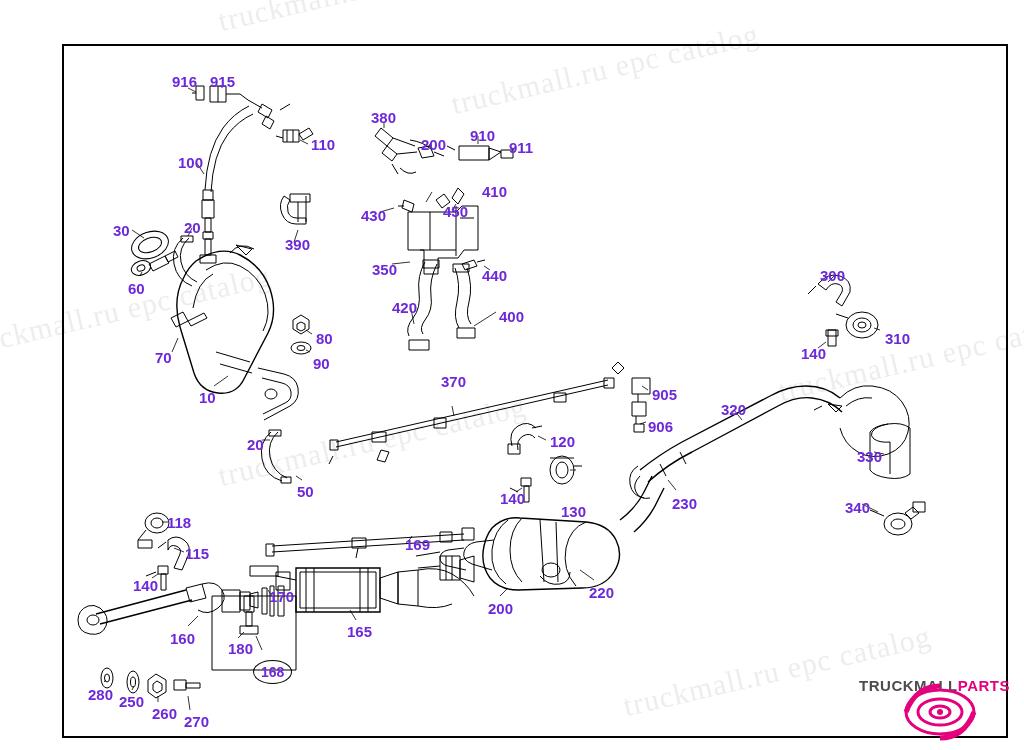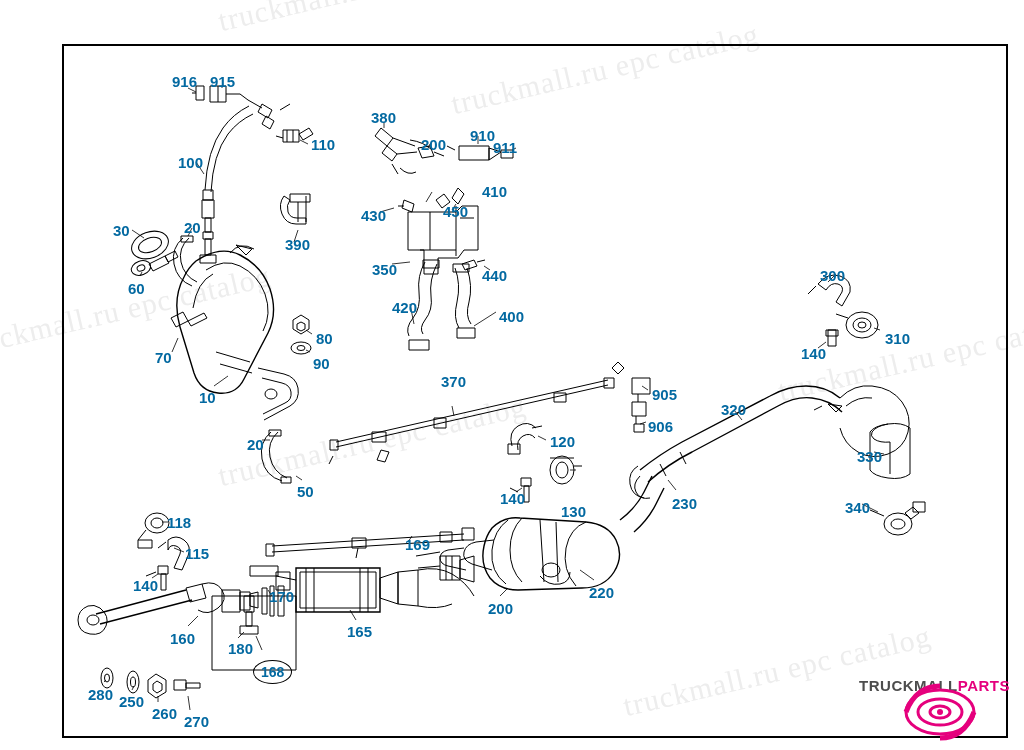--- a/index.html
+++ b/index.html
@@ -36,21 +36,21 @@
     height: 694px;
     border: 2px solid #000;
     box-sizing: border-box;
   }
   
   .lab {
     position: absolute;
     font-family: "Liberation Sans", sans-serif;
     font-size: 15px;
     font-weight: 700;
-    color: #0369a1;
+    color: #6d28d9;
     white-space: nowrap;
     line-height: 1;
   }
   .lab.circ {
     border: 1.5px solid #000;
     border-radius: 50%;
     padding: 4px 7px;
     font-size: 14px;
   }
   
@@ -472,21 +472,21 @@
   </svg>
 
   <div id="callout-layer">
       <div class="lab" style="left: 172px; top: 74px;">916</div>
       <div class="lab" style="left: 210px; top: 74px;">915</div>
       <div class="lab" style="left: 311px; top: 137px;">110</div>
       <div class="lab" style="left: 178px; top: 155px;">100</div>
       <div class="lab" style="left: 371px; top: 110px;">380</div>
       <div class="lab" style="left: 421px; top: 137px;">200</div>
       <div class="lab" style="left: 470px; top: 128px;">910</div>
-      <div class="lab" style="left: 493px; top: 140px;">911</div>
+      <div class="lab" style="left: 509px; top: 140px;">911</div>
       <div class="lab" style="left: 438px; top: 184px; margin-left: 44px;">410</div>
       <div class="lab" style="left: 361px; top: 208px;">430</div>
       <div class="lab" style="left: 443px; top: 204px;">450</div>
       <div class="lab" style="left: 285px; top: 237px;">390</div>
       <div class="lab" style="left: 113px; top: 223px;">30</div>
       <div class="lab" style="left: 184px; top: 220px;">20</div>
       <div class="lab" style="left: 128px; top: 281px;">60</div>
       <div class="lab" style="left: 372px; top: 262px;">350</div>
       <div class="lab" style="left: 482px; top: 268px;">440</div>
       <div class="lab" style="left: 392px; top: 300px;">420</div>

